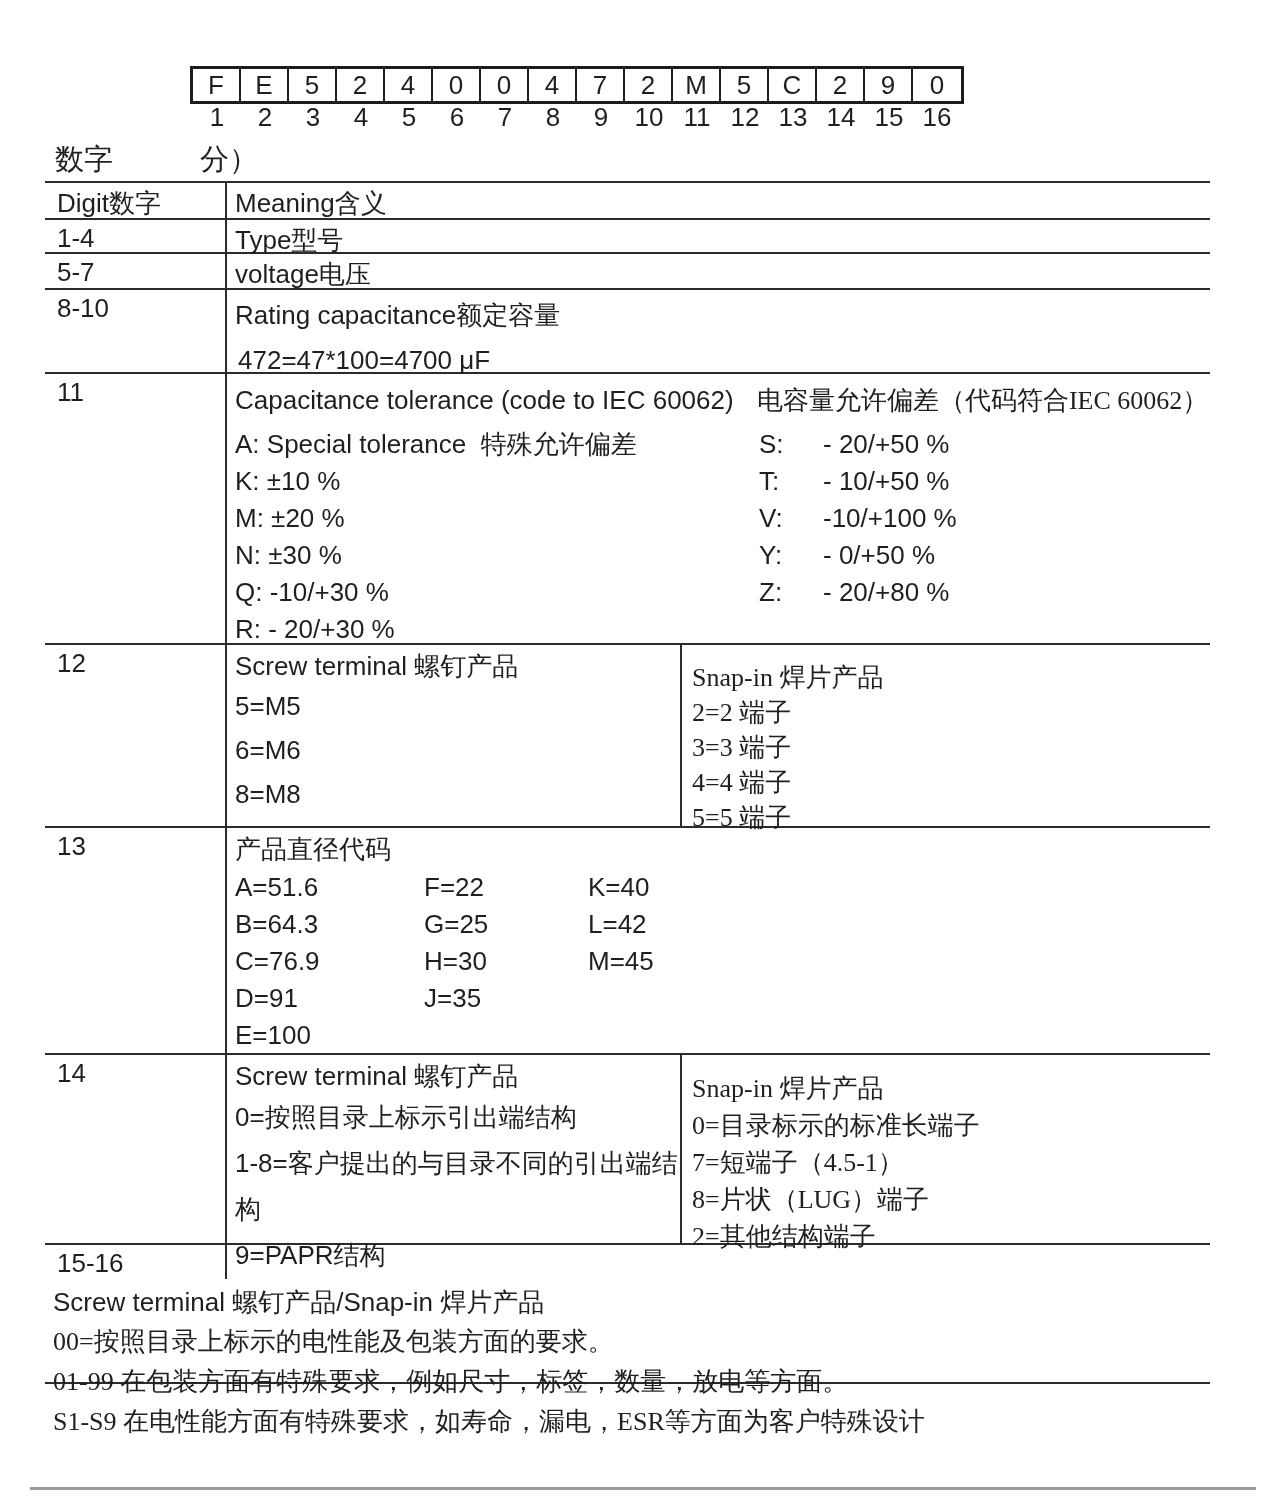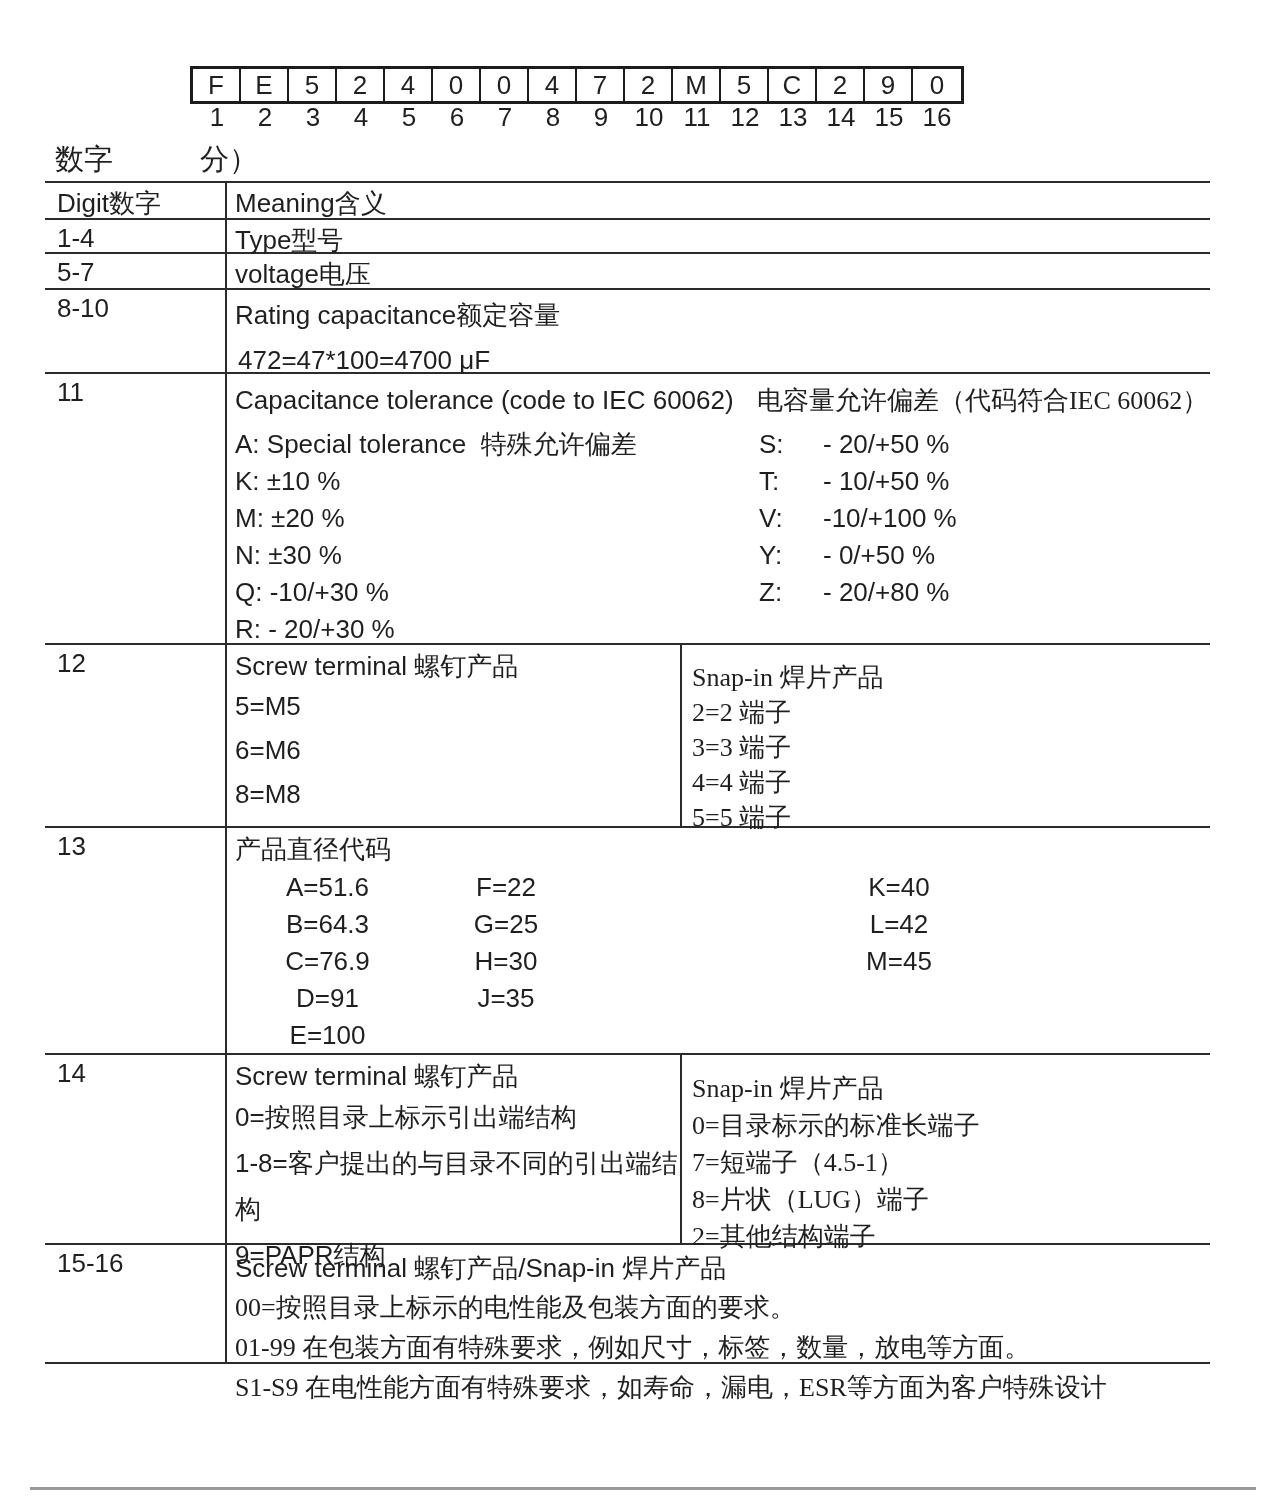--- a/index.html
+++ b/index.html
@@ -56,21 +56,21 @@
   .sub-right { flex:1; padding:16px 0 0 10px; }
 
   .h-hdr  { height:37px; }
   .h-r14  { height:34px; }
   .h-r57  { height:36px; }
   .h-r810 { height:84px; }
   .h-r11  { height:271px; }
   .h-r12  { height:183px; }
   .h-r13  { height:227px; }
   .h-r14b { height:190px; }
-  .h-r1516{ height:119px; }
+  .h-r1516{ height:139px;flex-direction:column; }
 
   
   .cap-line1 { padding-top:5px; }
   .cap-line2 { padding-top:12px; padding-left:3px; }
 
   
   .tol-title { padding-top:6px; }
   .tol-title .cn { margin-left:16px; }
   .tol-columns { display:flex; margin-top:8px; }
   .tol-left { width:524px; flex-shrink:0; }
@@ -86,21 +86,21 @@
   .si-items .si-item { line-height:35px; }
   .serif-cell { font-family:"Liberation Serif","DejaVu Serif",serif; }
 
   
   .dia-title { line-height:38px; }
   .dia-cols { display:flex; }
   .dia-col1 { width:185px; }
   .dia-col2 { width:168px; }
   .dia-col2 .dia-item { padding-left:4px; }
   .dia-col3 { flex:1; }
-  .dia-item { line-height:37px;text-align:center; }
+  .dia-item { line-height:37px; }
 
   
   .st14-items .st-item { line-height:46px; }
   .si14-items .si-item { line-height:37px; }
   .si14-title { line-height:36px; }
 
   
   .pack-title { line-height:40px; }
   .pack-line { line-height:40px; }
 

